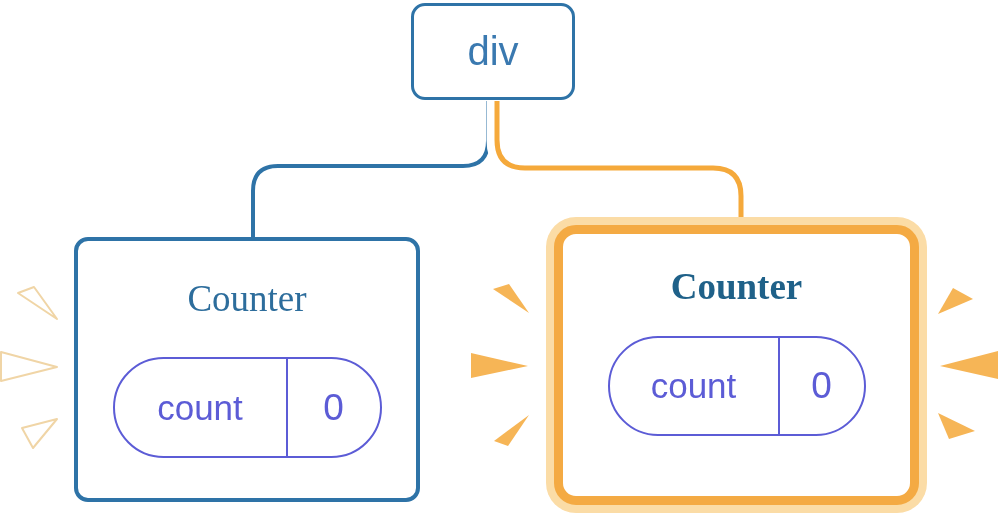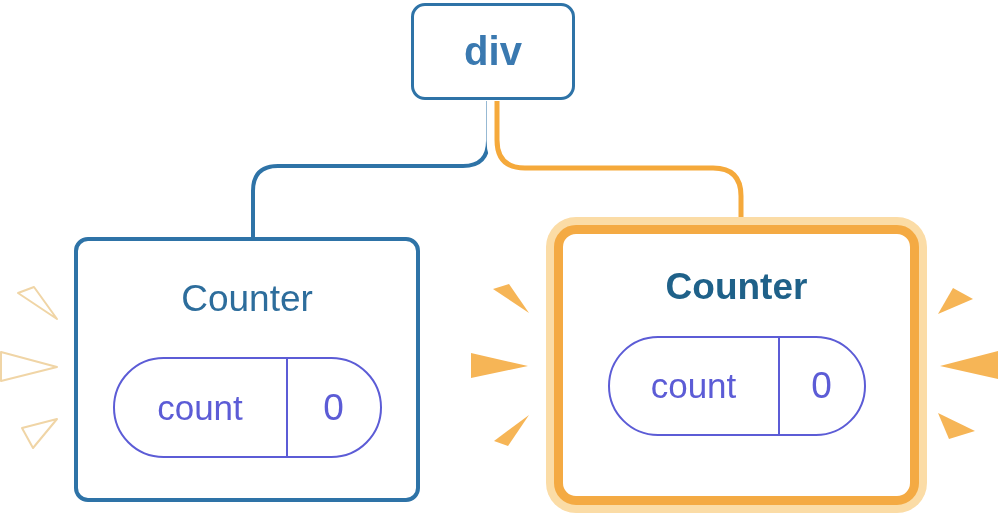--- a/index.html
+++ b/index.html
@@ -14,28 +14,28 @@
   .edge-orange{fill:none;stroke:#F5A93B;stroke-width:5;}
 
   .sp-white{fill:#ffffff;stroke:#F0D5A6;stroke-width:2;stroke-linejoin:round;}
   .sp-orange{fill:#F6B556;stroke:none;}
 
   .node-div{
     position:absolute;left:411px;top:3px;width:164px;height:97px;z-index:2;
     background:#ffffff;border:3.5px solid #2E73A7;border-radius:14px;
     box-sizing:border-box;display:flex;align-items:center;justify-content:center;
   }
-  .node-div span{font-size:40px;font-weight:700;color:#3A79B0;}
+  .node-div span{font-size:40px;font-weight:400;color:#3A79B0;}
 
   .counter-card{
     position:absolute;left:74px;top:237px;width:346px;height:265px;z-index:2;
     background:#ffffff;border:4px solid #2E73A7;border-radius:14px;
     box-sizing:border-box;display:flex;flex-direction:column;align-items:center;
   }
-  .title{font-size:37px;line-height:44px;}
+  .title{font-size:37px;line-height:44px;font-family:Liberation Serif, serif;}
   .t-left{margin-top:36px;font-weight:500;color:#2D6D9C;}
   .t-right{margin-top:31px;font-weight:800;color:#1F6189;}
 
   .pill{
     border:2px solid #5C5CD6;border-radius:52px;box-sizing:border-box;
     display:flex;align-items:stretch;overflow:hidden;background:#ffffff;
   }
   .pill-l{margin-top:36px;width:269px;height:101px;}
   .pill-r{margin-top:27px;width:258px;height:100px;}
   .pill-key{

